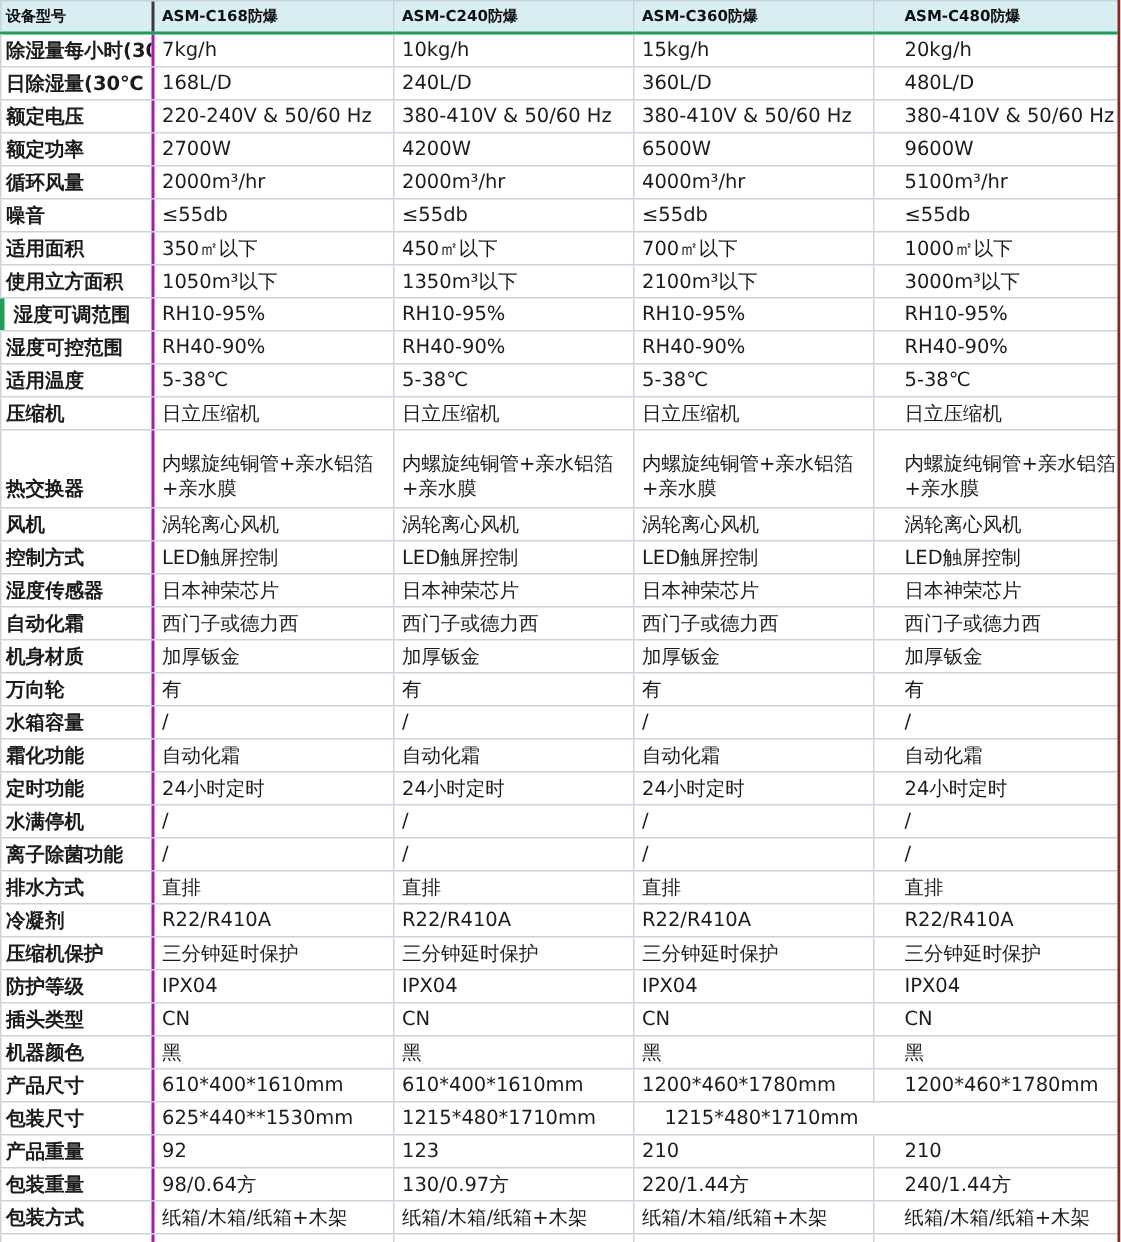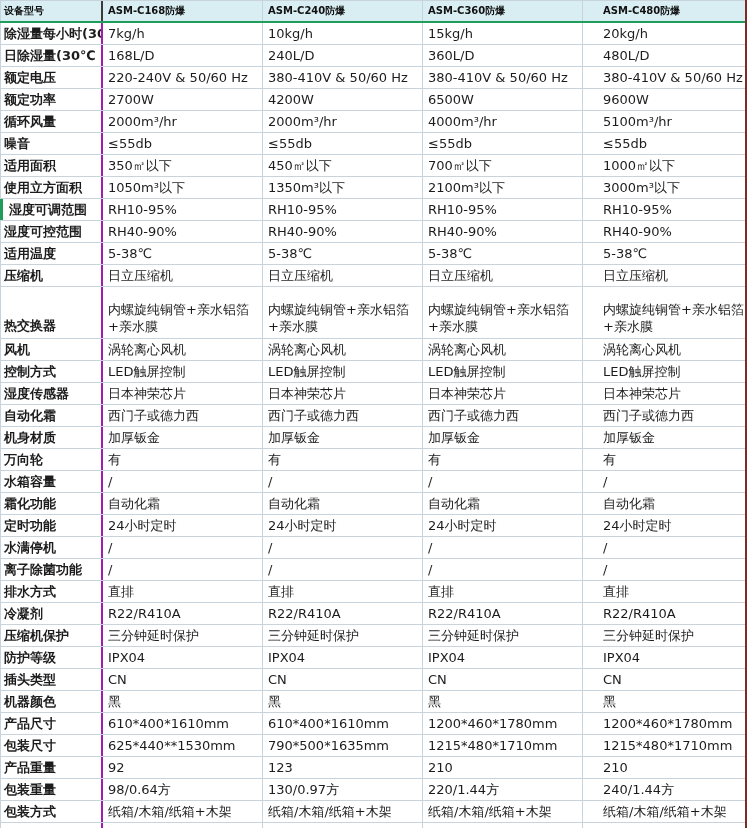--- a/index.html
+++ b/index.html
@@ -252,21 +252,20 @@
       <div class="row body-row">
         <div class="cell c0">产品尺寸</div>
         <div class="cell c1">610*400*1610mm</div>
         <div class="cell c2">610*400*1610mm</div>
         <div class="cell c3">1200*460*1780mm</div>
         <div class="cell c4">1200*460*1780mm</div>
       </div>
       <div class="row body-row">
         <div class="cell c0">包装尺寸</div>
         <div class="cell c1">625*440**1530mm</div>
-        <div class="cell c2">790*500*1635mm</div>
         <div class="cell c3">1215*480*1710mm</div>
         <div class="cell c4">1215*480*1710mm</div>
       </div>
       <div class="row body-row">
         <div class="cell c0">产品重量</div>
         <div class="cell c1">92</div>
         <div class="cell c2">123</div>
         <div class="cell c3">210</div>
         <div class="cell c4">210</div>
       </div>

